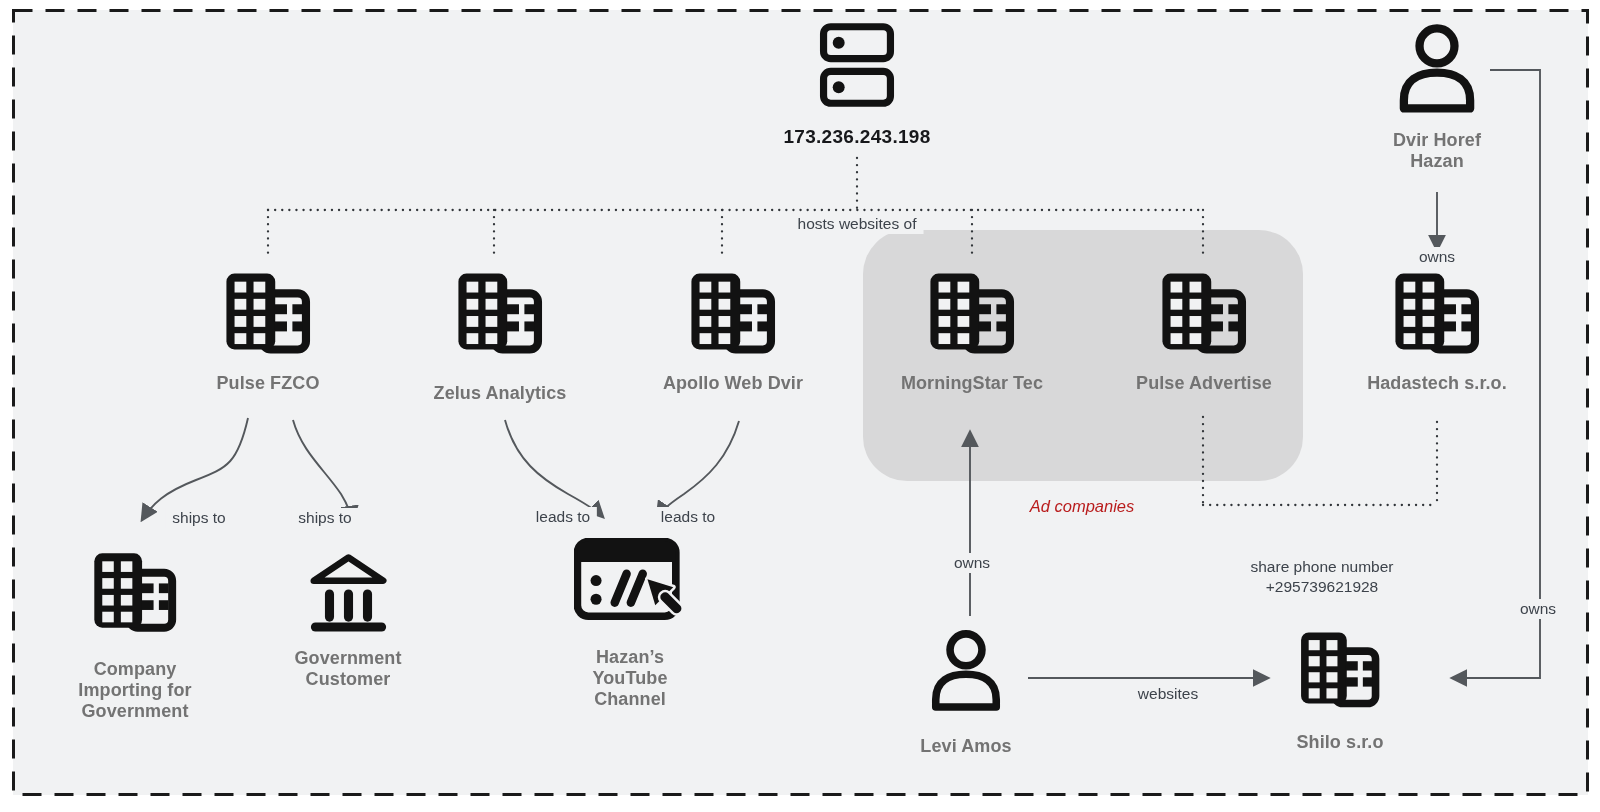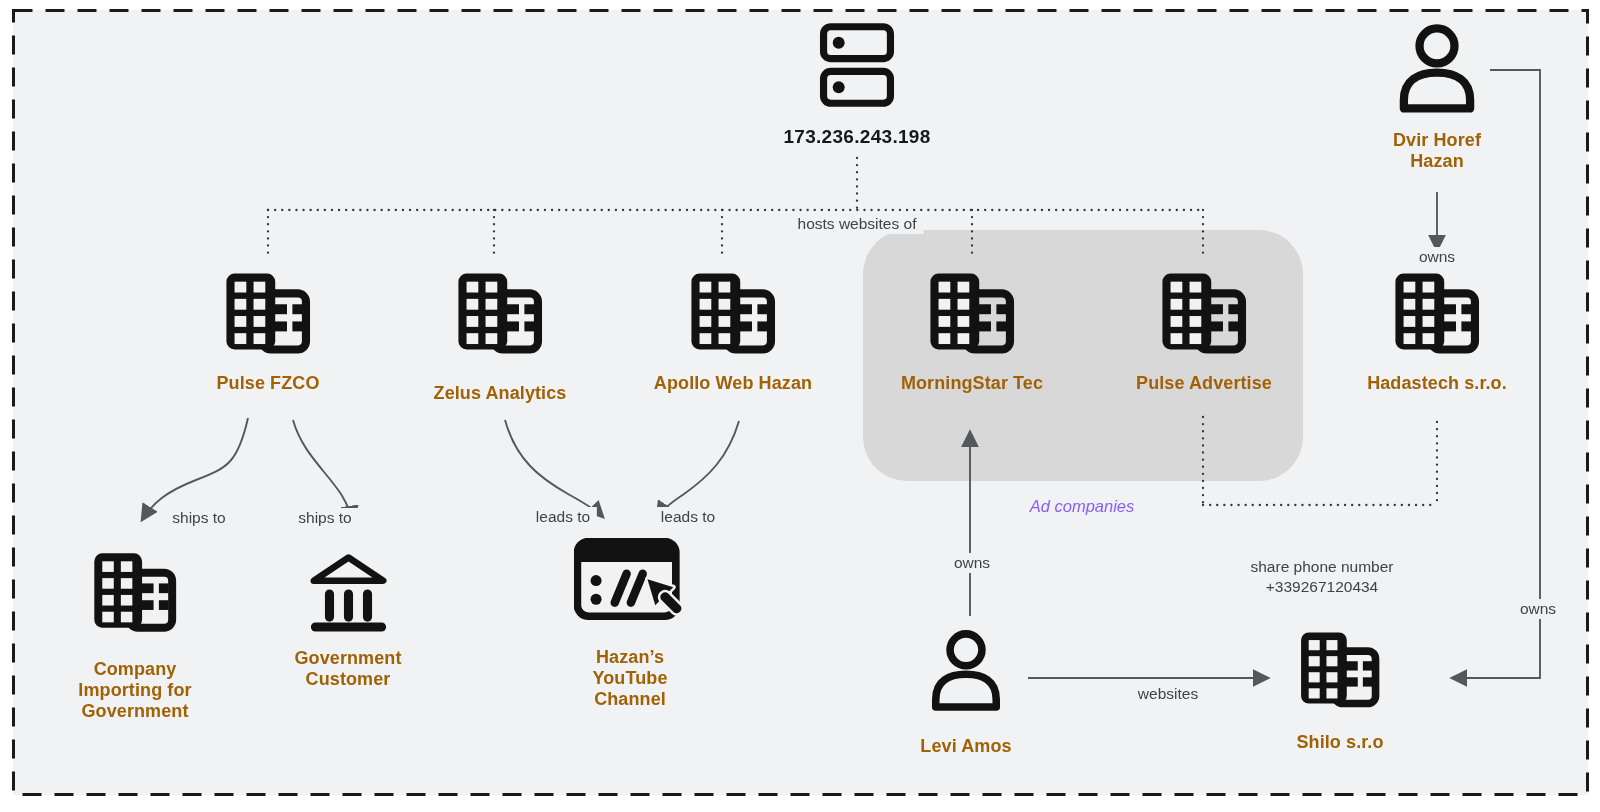--- a/index.html
+++ b/index.html
@@ -6,31 +6,31 @@
   .canvas{
     position:relative;width:1600px;height:812px;background:#ffffff;
     font-family:"Liberation Sans","DejaVu Sans",sans-serif;overflow:hidden;
   }
   .inner-bg{position:absolute;left:13px;top:10px;width:1575px;height:785px;background:#f1f2f3;z-index:0;}
   .ad-box{position:absolute;left:863px;top:230px;width:440px;height:251px;background:#d8d8d9;border-radius:44px;z-index:1;}
   svg.overlay{position:absolute;left:0;top:0;width:1600px;height:812px;z-index:2;}
   .node{position:absolute;display:flex;flex-direction:column;align-items:center;z-index:3;}
   .node .ico{flex:0 0 auto;color:#121212;}
   .node-label{
-    font-weight:700;font-size:18px;line-height:1.18;color:#a16207;text-align:center;
+    font-weight:700;font-size:18px;line-height:1.18;color:#737373;text-align:center;
     letter-spacing:.1px;white-space:nowrap;
   }
   .node-label.wrap{white-space:normal;}
   .ip-label{font-weight:700;font-size:19px;color:#17181b;letter-spacing:.3px;}
   .rel{
     position:absolute;z-index:3;transform:translateX(-50%);
     font-size:15.5px;color:#3d434b;text-align:center;line-height:1.3;white-space:nowrap;margin-top:40px;
   }
   .rel.chip{background:#f1f2f3;padding:0 7px;}
-  .rel.italic{font-style:italic;font-size:16.5px;color:#8b5cf6;background:transparent;}
+  .rel.italic{font-style:italic;font-size:16.5px;color:#b91c1c;background:transparent;}
   .hidden-defs{position:absolute;width:0;height:0;overflow:hidden;}
 </style>
 </head>
 <body>
 
 <svg class="hidden-defs" aria-hidden="true">
   <defs>
     <symbol id="sym-building" viewBox="0 0 104 96">
       <rect x="46" y="28" width="48" height="62" rx="9" fill="none" stroke="currentColor" stroke-width="9"></rect>
       <rect x="6" y="6" width="54" height="84" rx="9" fill="currentColor"></rect>
@@ -152,21 +152,21 @@
     <svg class="ico" width="94" height="87">
         <use href="#sym-building"></use>
       </svg>
     <div class="node-label" style="margin-top:28px">Zelus Analytics</div>
   </div>
 
   <div class="node" style="left:653px;top:268px;width:160px">
     <svg class="ico" width="94" height="87">
         <use href="#sym-building"></use>
       </svg>
-    <div class="node-label" style="margin-top:18px">Apollo Web Hazan</div>
+    <div class="node-label" style="margin-top:18px">Apollo Web Dvir</div>
   </div>
 
   <div class="node" style="left:892px;top:268px;width:160px">
     <svg class="ico" width="94" height="87">
         <use href="#sym-building"></use>
       </svg>
     <div class="node-label" style="margin-top:18px">MorningStar Tec</div>
   </div>
 
   <div class="node" style="left:1124px;top:268px;width:160px">
@@ -222,16 +222,16 @@
   <div class="rel chip" style="left:199px;top:468px">ships to</div>
   <div class="rel chip" style="left:325px;top:468px">ships to</div>
   <div class="rel chip" style="left:563px;top:467px">leads to</div>
   <div class="rel chip" style="left:688px;top:467px">leads to</div>
   <div class="rel chip" style="left:1437px;top:207px">owns</div>
   <div class="rel chip" style="left:972px;top:513px">owns</div>
   <div class="rel chip" style="left:1538px;top:559px">owns</div>
   <div class="rel" style="left:1168px;top:644px">websites</div>
   <div class="rel" style="left:1322px;top:517px">
     <div>share phone number</div>
-    <div>+339267120434</div>
+    <div>+295739621928</div>
   </div>
   <div class="rel italic" style="left:1082px;top:456px">Ad companies</div>
 </div>
 
 </body></html>

